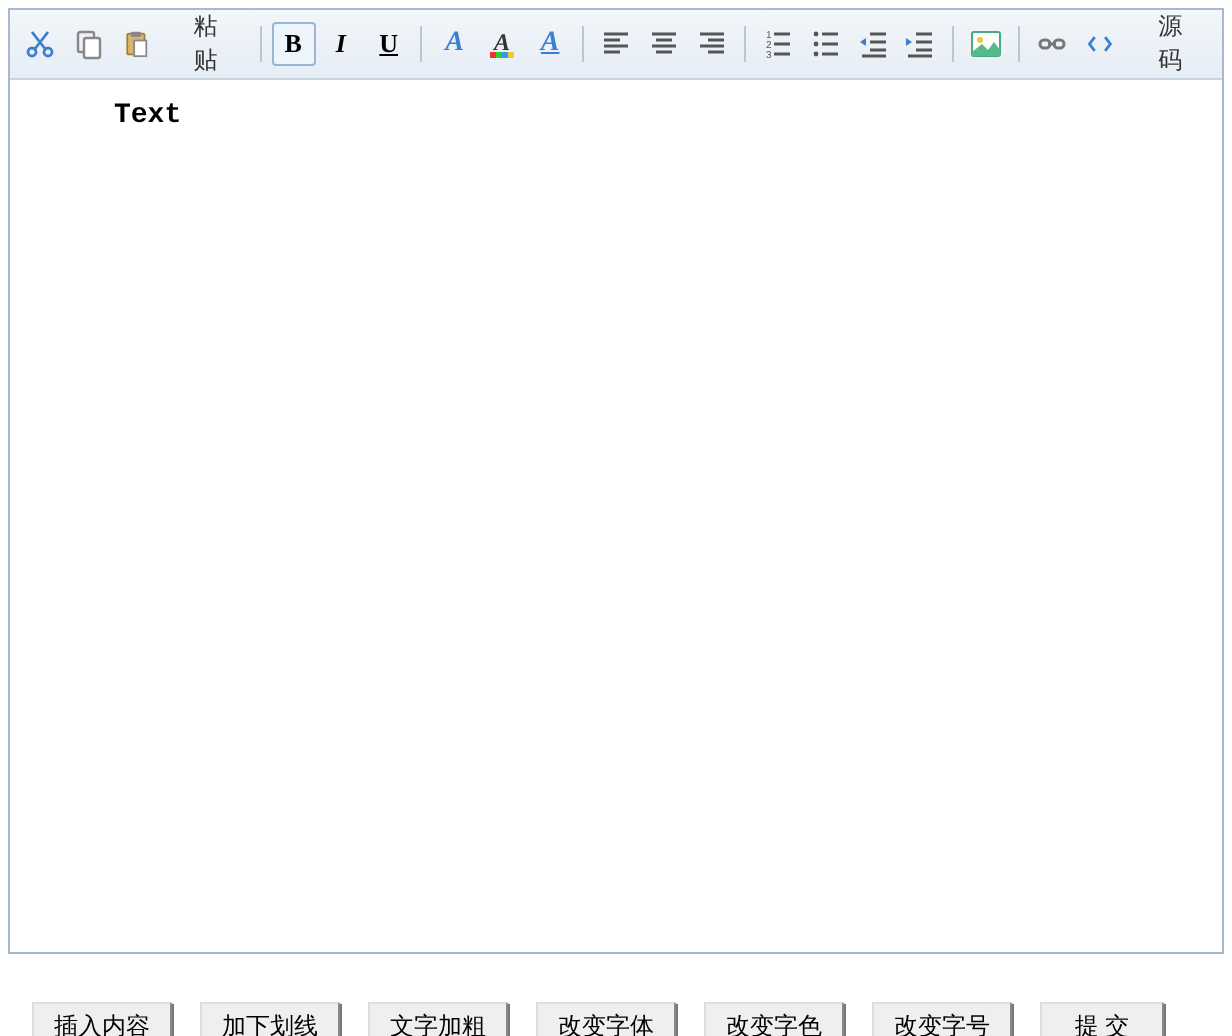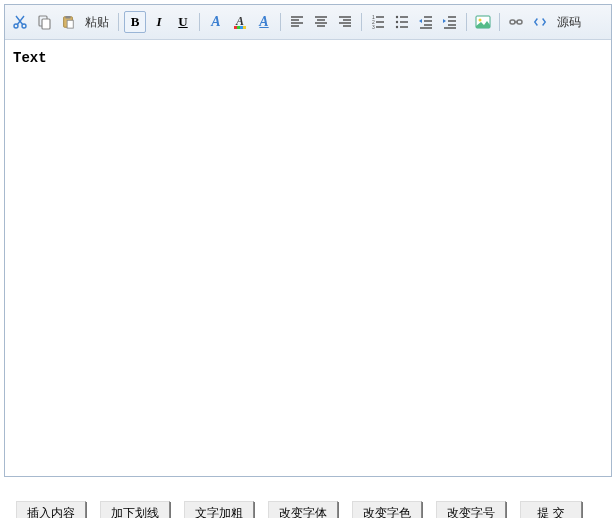--- a/index.html
+++ b/index.html
@@ -48,29 +48,30 @@
     margin: 0 3px;
   }
   .tb-label {
     font-size: 12px;
     color: #333;
     margin-left: 2px;
   }
   .tb-btn.wtext {
     width: auto;
     padding: 0 4px;
-    gap: 8px;
+    gap: 20px;
   }
   .canvas {
     min-height: 416px;
     padding: 10px 8px;
     font-family: "Courier New", monospace;
     font-size: 14px;
     font-weight: bold;
     color: #000;
+    margin-left: 44px;
   }
   .bottom-bar {
     margin-top: 24px;
     padding: 0 12px 6px;
     display: flex;
     gap: 14px;
   }
   .win-btn {
     font-size: 12px;
     font-family: SimSun, Arial, sans-serif;

